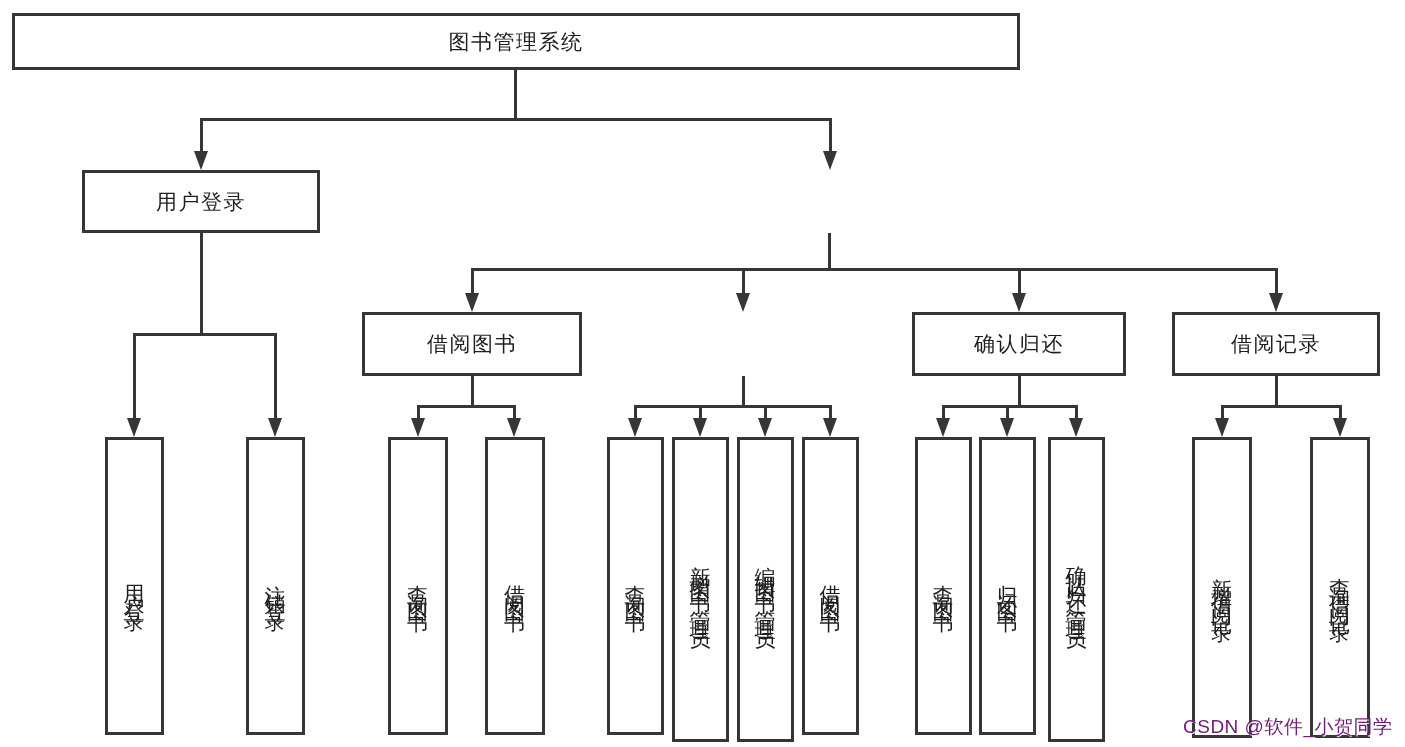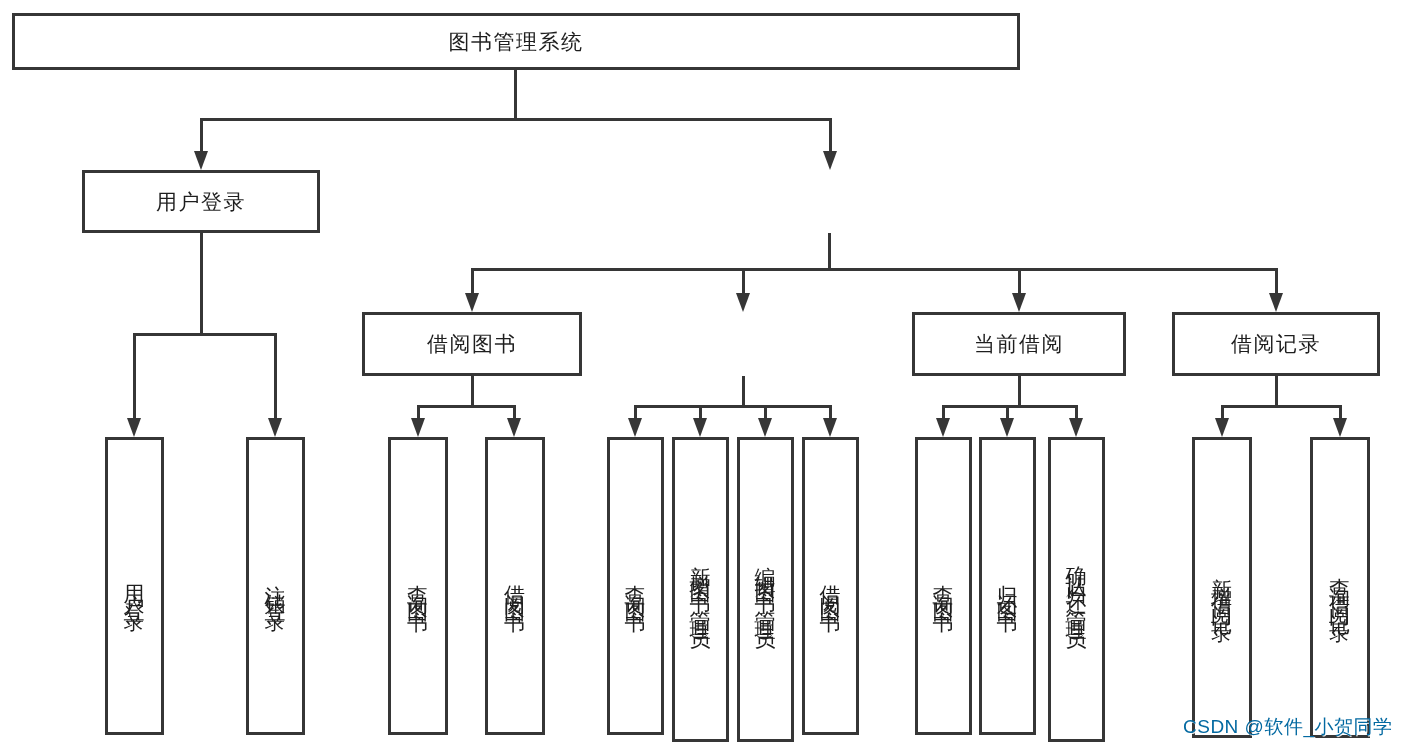--- a/index.html
+++ b/index.html
@@ -34,21 +34,21 @@
   .arrow {
     position:absolute; width:0; height:0;
     border-left:7px solid transparent;
     border-right:7px solid transparent;
     border-top:19px solid #363636;
   }
 
   .watermark {
     position:absolute; left:1183px; top:714px;
     font-size:19px; letter-spacing:0.5px;
-    color:#0369a1;
+    color:#701a75;
     text-shadow:1px 1px 0 rgba(255,255,255,0.85);
     white-space:nowrap; z-index:20;
   }
 </style>
 </head>
 <body>
 
 <div class="stage">
 
   <div class="box h" style="left:12px;top:13px;width:1008px;height:57px">
@@ -59,21 +59,21 @@
     <span>用户登录</span>
   </div>
 
 
   <div class="box h" style="left:362px;top:312px;width:220px;height:64px">
     <span>借阅图书</span>
   </div>
 
 
   <div class="box h" style="left:912px;top:312px;width:214px;height:64px">
-    <span>当前借阅</span>
+    <span>确认归还</span>
   </div>
 
   <div class="box h" style="left:1172px;top:312px;width:208px;height:64px">
     <span>借阅记录</span>
   </div>
 
   <div class="box v" style="left:105px;top:437px;width:59px;height:298px">
     <span class="vtxt">用户登录</span>
   </div>
   <div class="box v" style="left:246px;top:437px;width:59px;height:298px">

